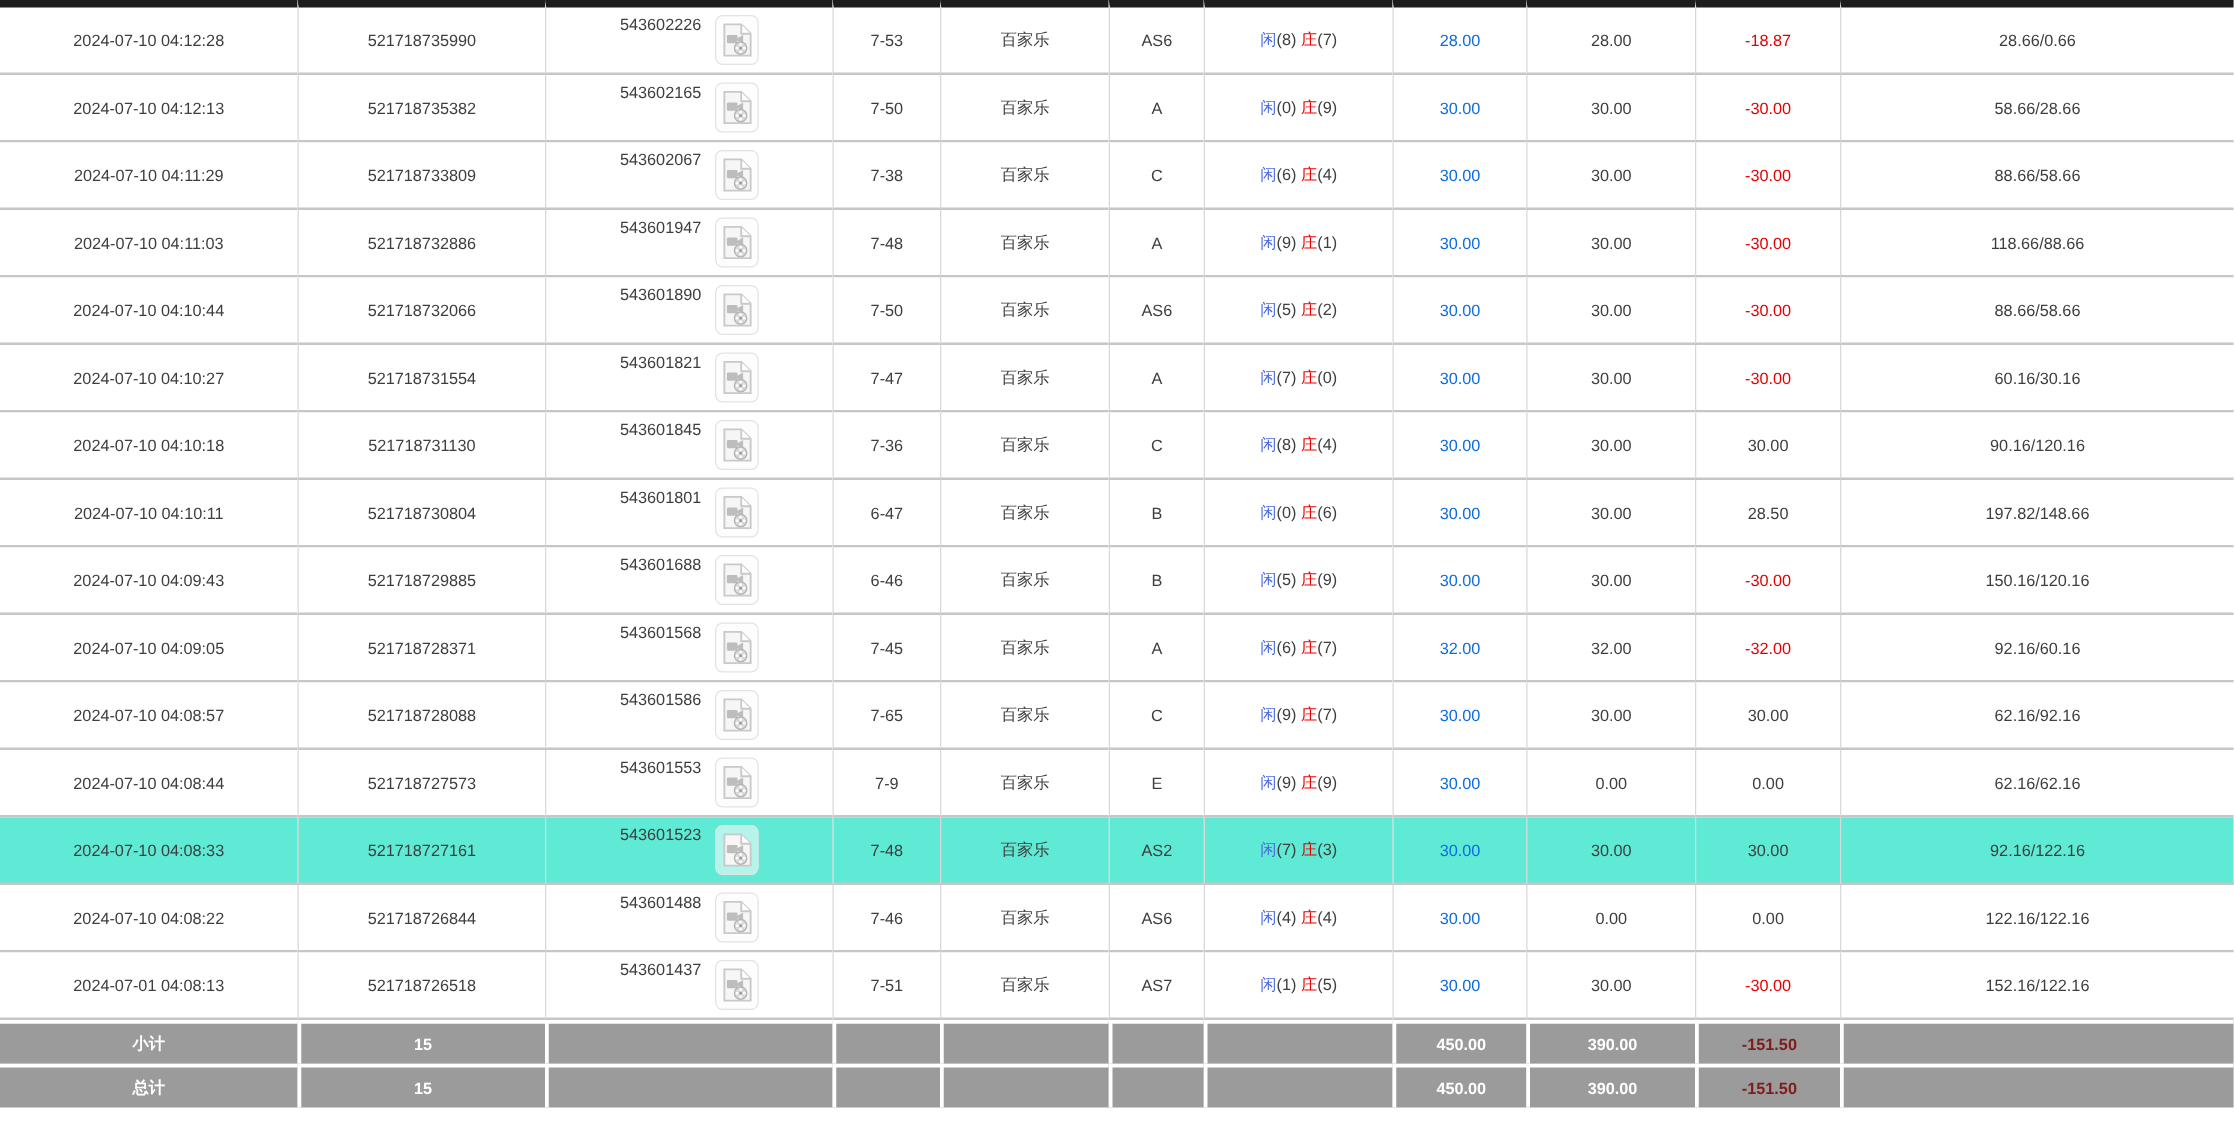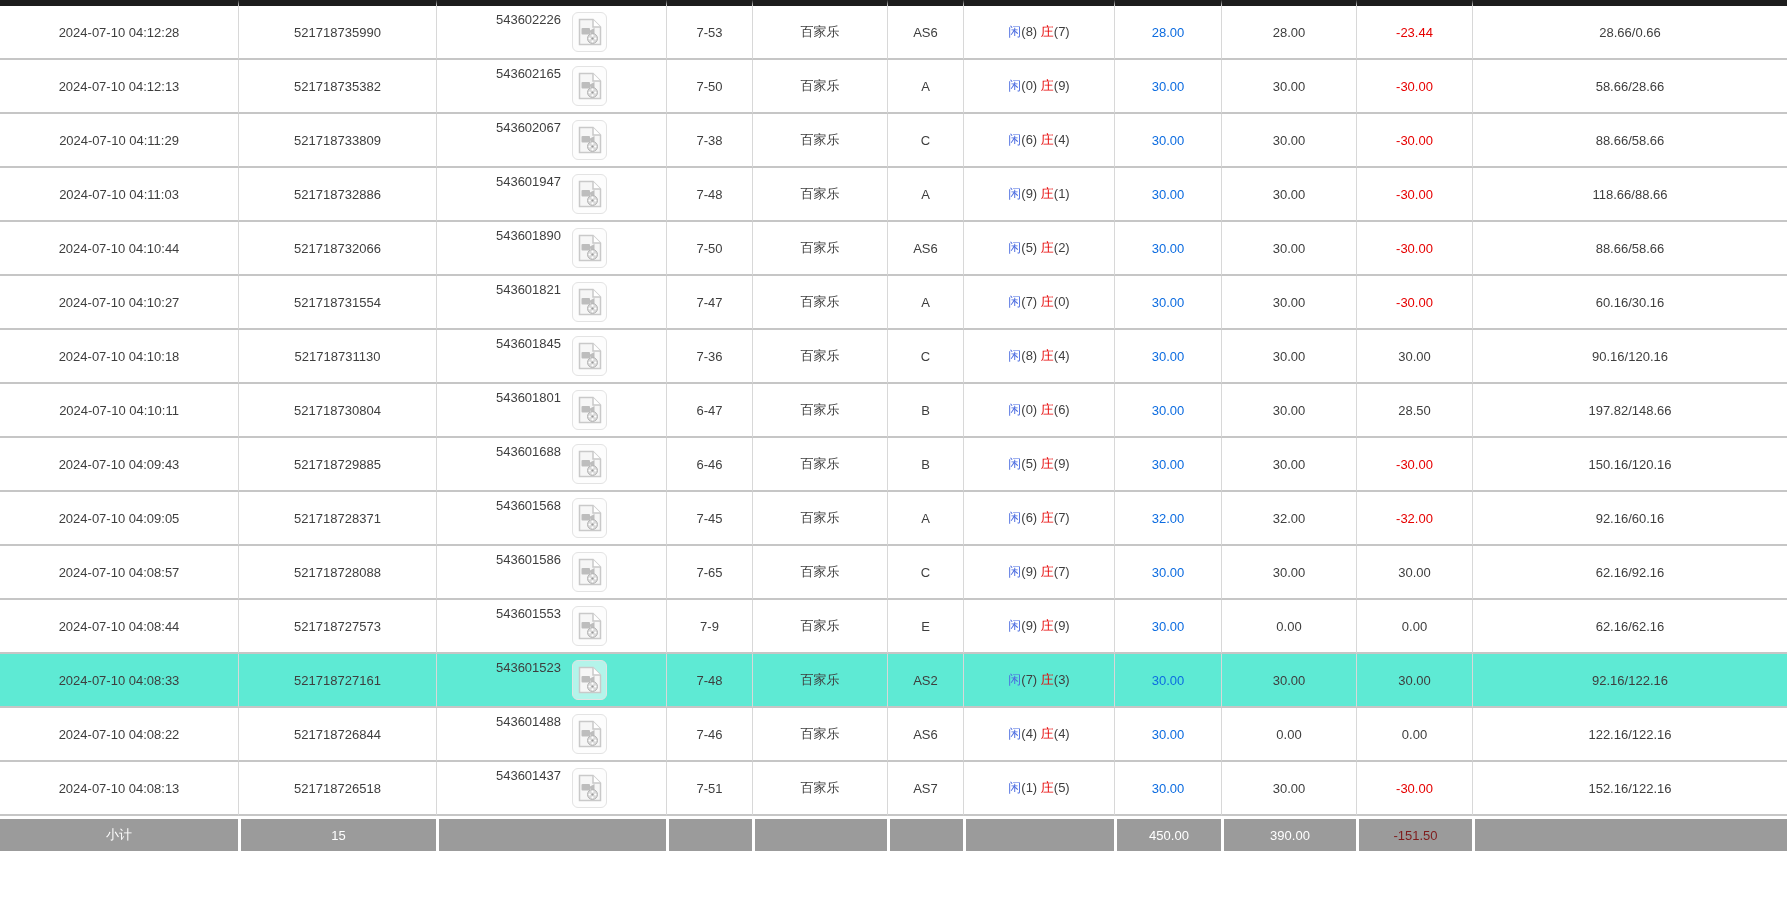--- a/index.html
+++ b/index.html
@@ -36,20 +36,21 @@
     width: 35px; height: 40px; box-sizing: border-box;
     border: 1px solid #e3e3e3; border-radius: 6px;
     background: rgba(251,251,251,0.55);
     cursor: pointer; padding: 0;
   }
   tfoot td {
     height: 32px;
     background: #9b9b9b; color: #ffffff;
     border-top: 3px solid #ffffff;
     border-left: 3px solid #ffffff;
+    font-weight: bold;
   }
   tfoot td:first-child { border-left: none; }
   tfoot td.neg { color: #7f1d1d; }
 </style>
 </head>
 <body>
 
 <table class="records">
   <colgroup>
     <col style="width:238px">
@@ -84,21 +85,21 @@
     <circle cx="17.3" cy="20.5" r="1.1" fill="#ffffff"></circle>
   </svg>
 </button>
           </span></td>
         <td>7-53</td>
         <td>百家乐</td>
         <td>AS6</td>
         <td><span class="xian">闲</span><span>(8) </span><span class="zhuang">庄</span><span>(7)</span></td>
         <td><span class="blue">28.00</span></td>
         <td>28.00</td>
-        <td class="neg">-23.44</td>
+        <td class="neg">-18.87</td>
         <td>28.66/0.66</td>
       </tr>
       <tr>
         <td>2024-07-10 04:12:13</td>
         <td>521718735382</td>
         <td><span class="round-wrap">
             <span>543602165</span>
             <button class="vbtn">
   <svg class="vicon" width="24" height="28" viewBox="0 0 24 28" aria-hidden="true">
     <path d="M1.5 1.5 H15 L22.5 9 V26.5 H1.5 Z" fill="#f6f6f6" stroke="#c9c9c9" stroke-width="1.5"></path>
@@ -465,21 +466,21 @@
         <td>7-46</td>
         <td>百家乐</td>
         <td>AS6</td>
         <td><span class="xian">闲</span><span>(4) </span><span class="zhuang">庄</span><span>(4)</span></td>
         <td><span class="blue">30.00</span></td>
         <td>0.00</td>
         <td>0.00</td>
         <td>122.16/122.16</td>
       </tr>
       <tr>
-        <td>2024-07-10 04:08:13</td>
+        <td>2024-07-01 04:08:13</td>
         <td>521718726518</td>
         <td><span class="round-wrap">
             <span>543601437</span>
             <button class="vbtn">
   <svg class="vicon" width="24" height="28" viewBox="0 0 24 28" aria-hidden="true">
     <path d="M1.5 1.5 H15 L22.5 9 V26.5 H1.5 Z" fill="#f6f6f6" stroke="#c9c9c9" stroke-width="1.5"></path>
     <path d="M15 1.5 V9 H22.5" fill="#ffffff" stroke="#c9c9c9" stroke-width="1.5"></path>
     <rect x="3.5" y="10" width="8.5" height="6.5" rx="1" fill="#bdbdbd"></rect>
     <path d="M11.5 12.8 L16.5 10 V17 L11.5 14.2 Z" fill="#bdbdbd"></path>
     <circle cx="14.5" cy="20.5" r="5" fill="#d9d9d9" stroke="#b3b3b3" stroke-width="1"></circle>
@@ -508,14 +509,27 @@
       <td></td>
       <td></td>
       <td></td>
       <td></td>
       <td></td>
       <td>450.00</td>
       <td>390.00</td>
       <td class="neg">-151.50</td>
       <td></td>
     </tr>
+    <tr>
+      <td>总计</td>
+      <td>15</td>
+      <td></td>
+      <td></td>
+      <td></td>
+      <td></td>
+      <td></td>
+      <td>450.00</td>
+      <td>390.00</td>
+      <td class="neg">-151.50</td>
+      <td></td>
+    </tr>
   </tfoot>
 </table>
 
 </body></html>

